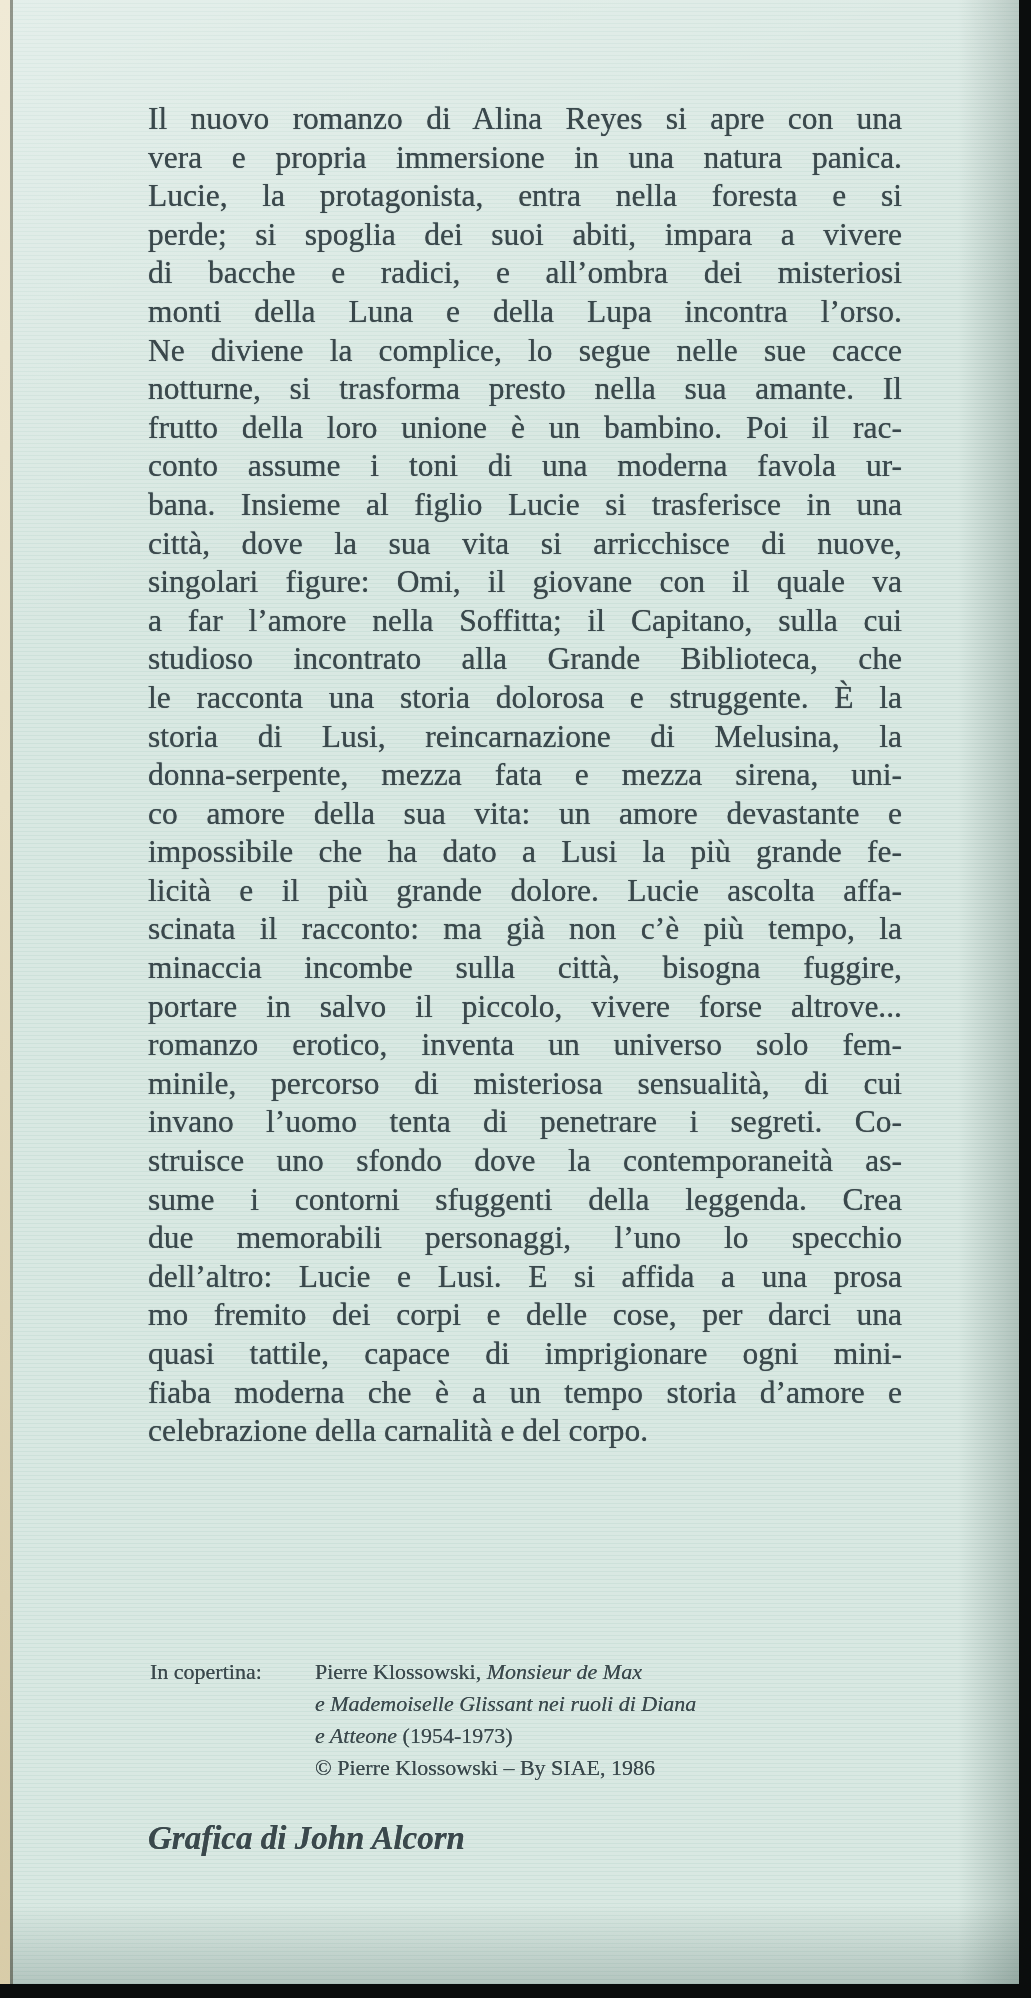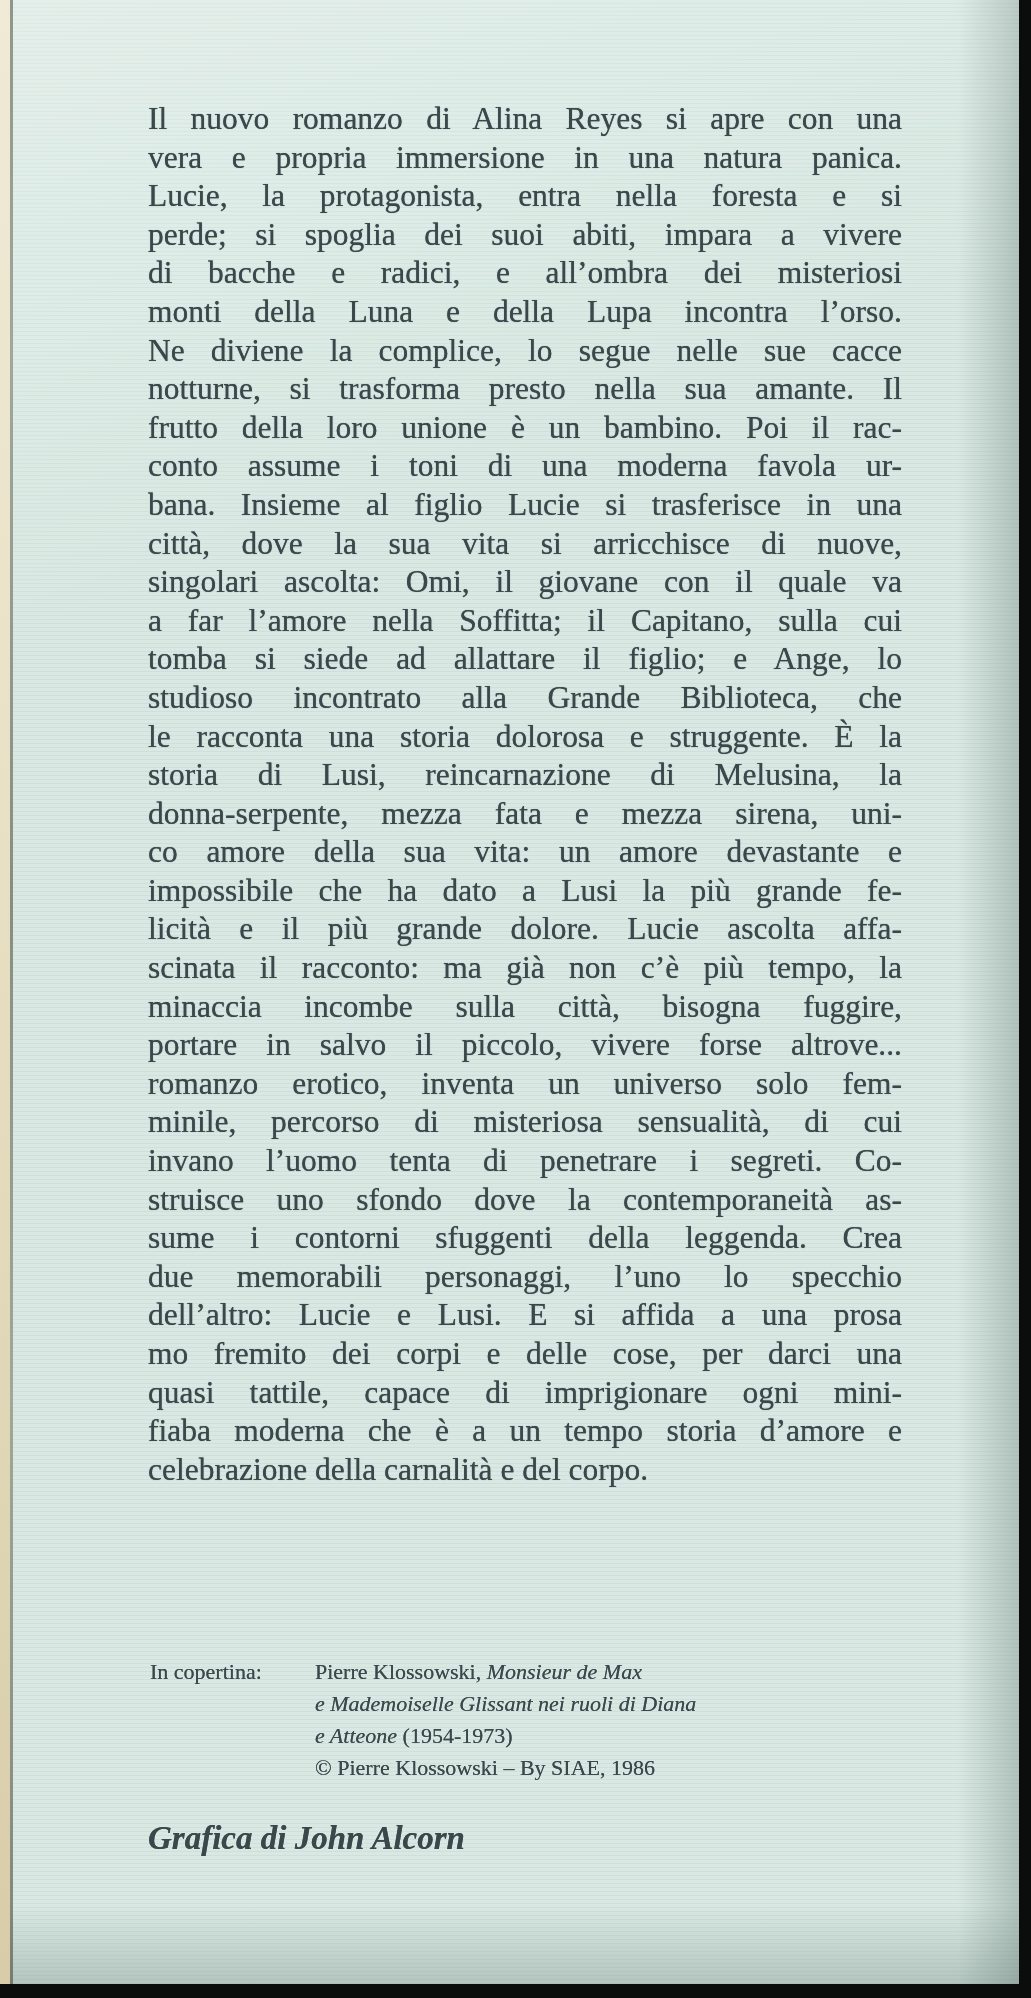--- a/index.html
+++ b/index.html
@@ -94,23 +94,22 @@
       <div class="line">Lucie, la protagonista, entra nella foresta e si</div>
       <div class="line">perde; si spoglia dei suoi abiti, impara a vivere</div>
       <div class="line">di bacche e radici, e all’ombra dei misteriosi</div>
       <div class="line">monti della Luna e della Lupa incontra l’orso.</div>
       <div class="line">Ne diviene la complice, lo segue nelle sue cacce</div>
       <div class="line">notturne, si trasforma presto nella sua amante. Il</div>
       <div class="line">frutto della loro unione è un bambino. Poi il rac-</div>
       <div class="line">conto assume i toni di una moderna favola ur-</div>
       <div class="line">bana. Insieme al figlio Lucie si trasferisce in una</div>
       <div class="line">città, dove la sua vita si arricchisce di nuove,</div>
-      <div class="line">singolari ascolta: Omi, il giovane con il quale va</div>
+      <div class="line">singolari figure: Omi, il giovane con il quale va</div>
       <div class="line">a far l’amore nella Soffitta; il Capitano, sulla cui</div>
-      <div class="line">tomba si siede ad allattare il figlio; e Ange, lo</div>
       <div class="line">studioso incontrato alla Grande Biblioteca, che</div>
       <div class="line">le racconta una storia dolorosa e struggente. È la</div>
       <div class="line">storia di Lusi, reincarnazione di Melusina, la</div>
       <div class="line">donna-serpente, mezza fata e mezza sirena, uni-</div>
       <div class="line">co amore della sua vita: un amore devastante e</div>
       <div class="line">impossibile che ha dato a Lusi la più grande fe-</div>
       <div class="line">licità e il più grande dolore. Lucie ascolta affa-</div>
       <div class="line">scinata il racconto: ma già non c’è più tempo, la</div>
       <div class="line">minaccia incombe sulla città, bisogna fuggire,</div>
       <div class="line">portare in salvo il piccolo, vivere forse altrove...</div>

